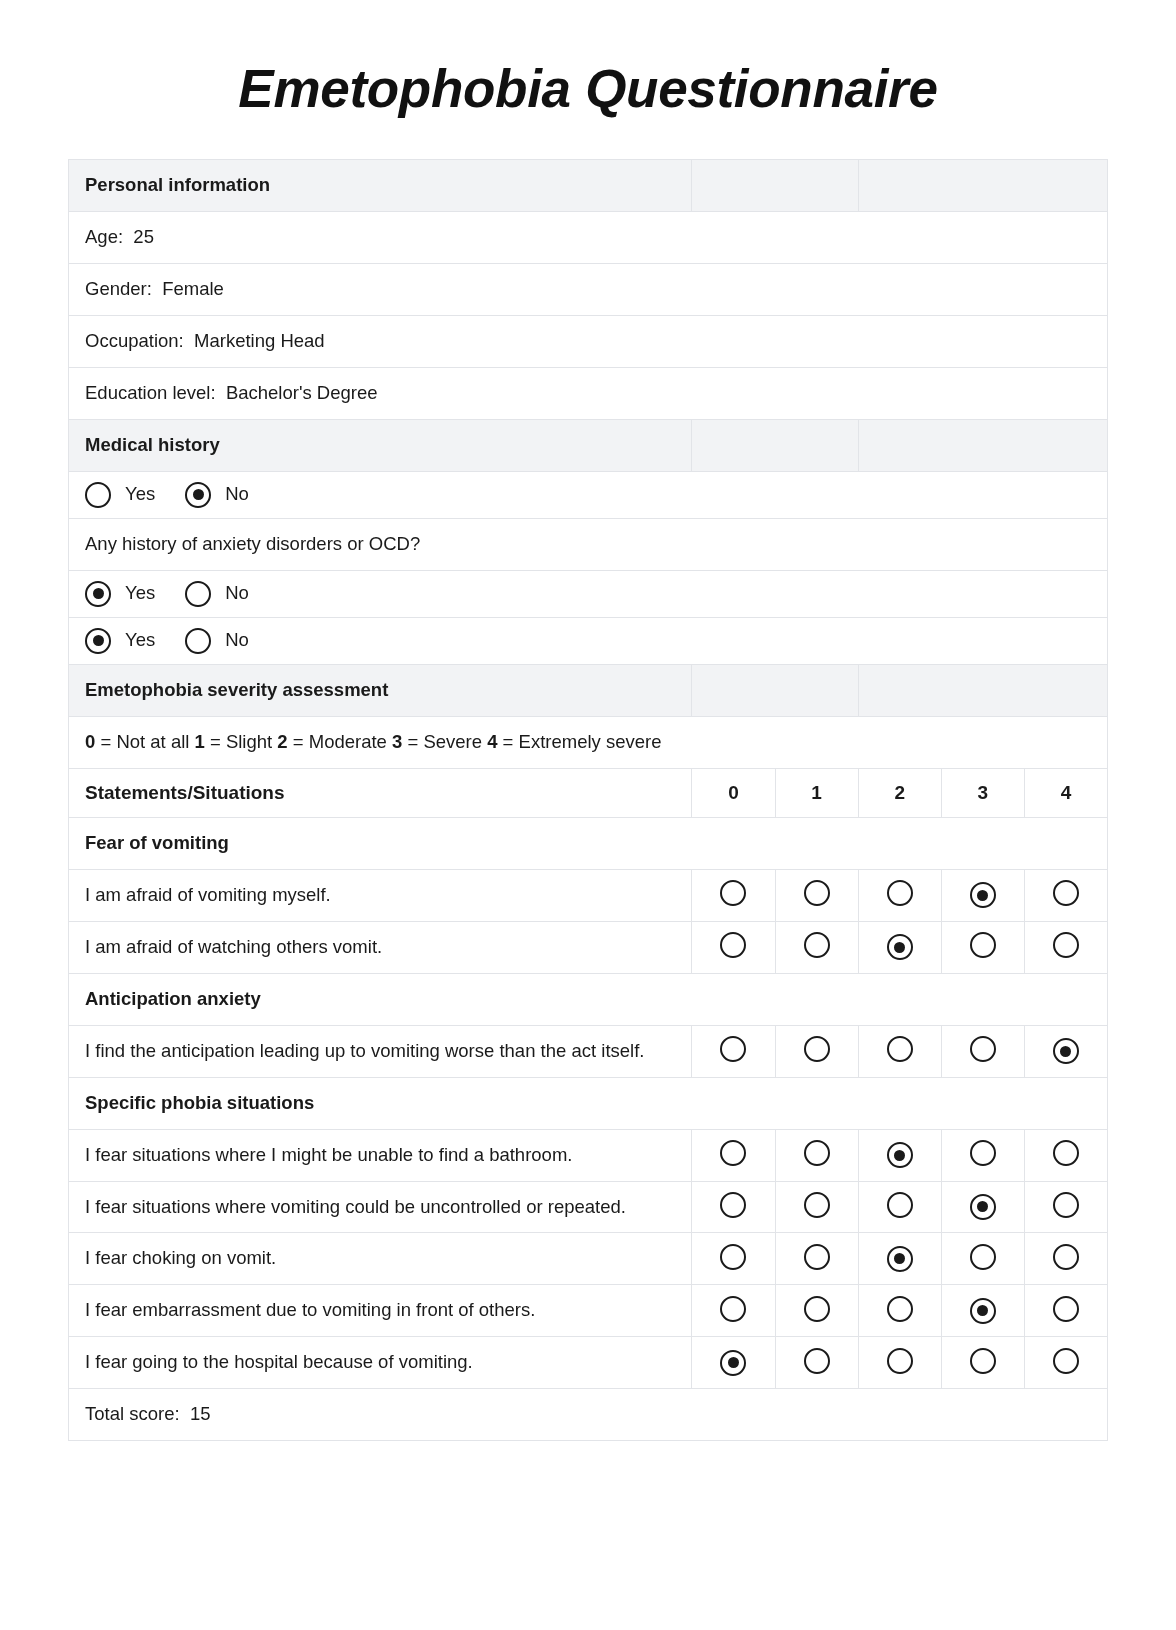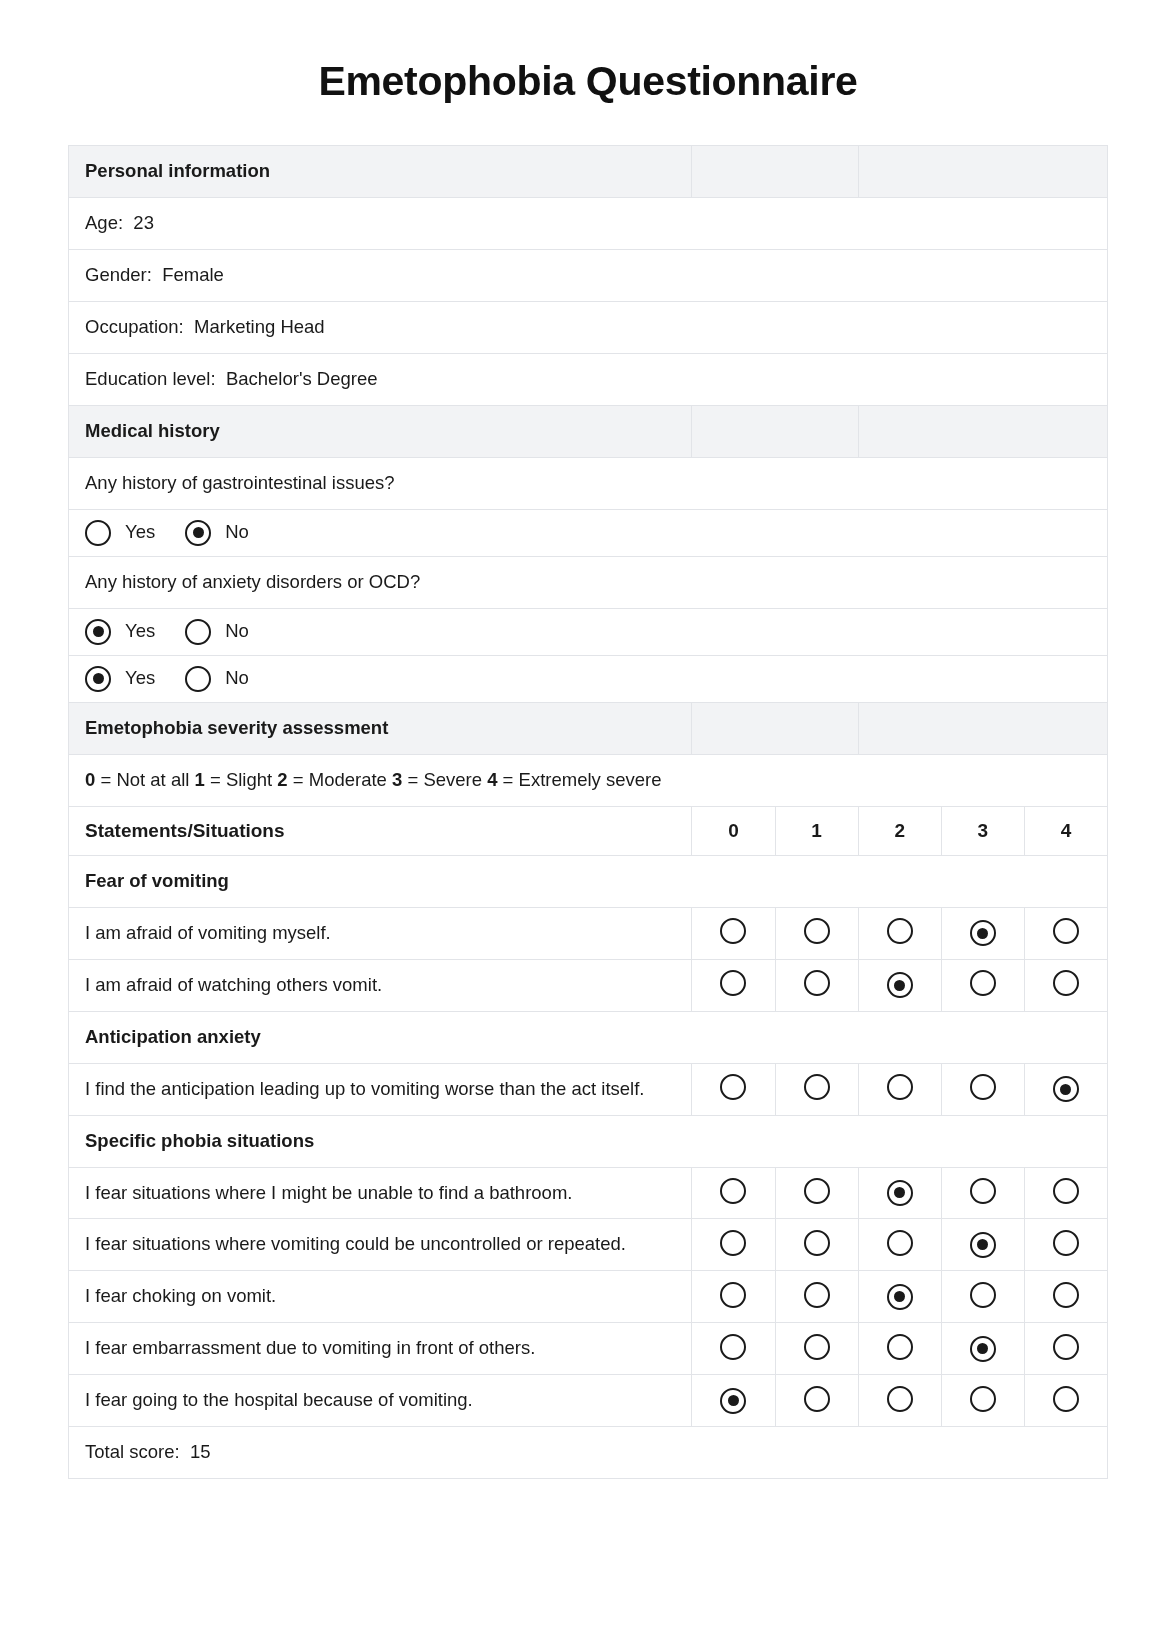--- a/index.html
+++ b/index.html
@@ -16,25 +16,26 @@
   }
   .page {
     width: 1176px;
     min-height: 1630px;
     box-sizing: border-box;
     padding: 40px 68px 40px 68px;
     background: #ffffff;
   }
   .doc-title {
     text-align: center;
-    font-size: 41px;
+    font-size: 53px;
     font-weight: bold;
     letter-spacing: -0.3px;
     margin: 18px 0 40px 0;
     color: #111111;
+    font-style: italic;
   }
   table.form {
     width: 100%;
     border-collapse: collapse;
     table-layout: fixed;
   }
   table.form td {
     border: 1px solid #e2e4e8;
     padding: 0;
     vertical-align: middle;
@@ -150,21 +151,21 @@
     <tbody id="table-body">
         <tr class="section-head">
           <td>
             <div class="cell">Personal information</div>
           </td>
           <td colspan="2"></td>
           <td colspan="3"></td>
         </tr>
         <tr class="field">
           <td colspan="6">
-            <div class="cell"><span class="field-label">Age:</span>&nbsp; <span class="field-value">23</span></div>
+            <div class="cell"><span class="field-label">Age:</span>&nbsp; <span class="field-value">25</span></div>
           </td>
         </tr>
         <tr class="field">
           <td colspan="6">
             <div class="cell"><span class="field-label">Gender:</span>&nbsp; <span class="field-value">Female</span></div>
           </td>
         </tr>
         <tr class="field">
           <td colspan="6">
             <div class="cell"><span class="field-label">Occupation:</span>&nbsp; <span class="field-value">Marketing Head</span></div>
@@ -175,25 +176,20 @@
             <div class="cell"><span class="field-label">Education level:</span>&nbsp; <span class="field-value">Bachelor's Degree</span></div>
           </td>
         </tr>
         <tr class="section-head">
           <td>
             <div class="cell">Medical history</div>
           </td>
           <td colspan="2"></td>
           <td colspan="3"></td>
         </tr>
-        <tr class="field">
-          <td colspan="6">
-            <div class="cell">Any history of gastrointestinal issues?</div>
-          </td>
-        </tr>
         <tr class="radio-row">
           <td colspan="6">
             <div class="cell">
               <span class="radio-group">
                 <span class="radio"></span>
                 <span class="radio-label">Yes</span>
               </span>
               <span class="radio-group">
                 <span class="radio checked"></span>
                 <span class="radio-label">No</span>

